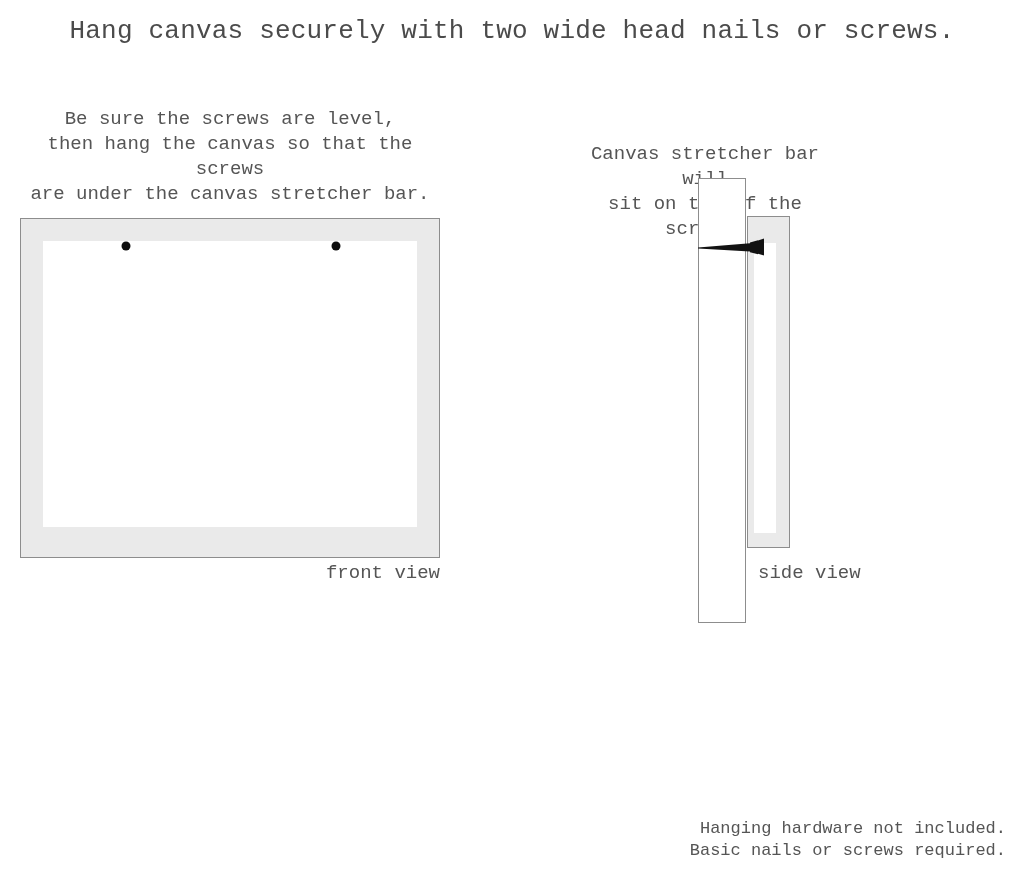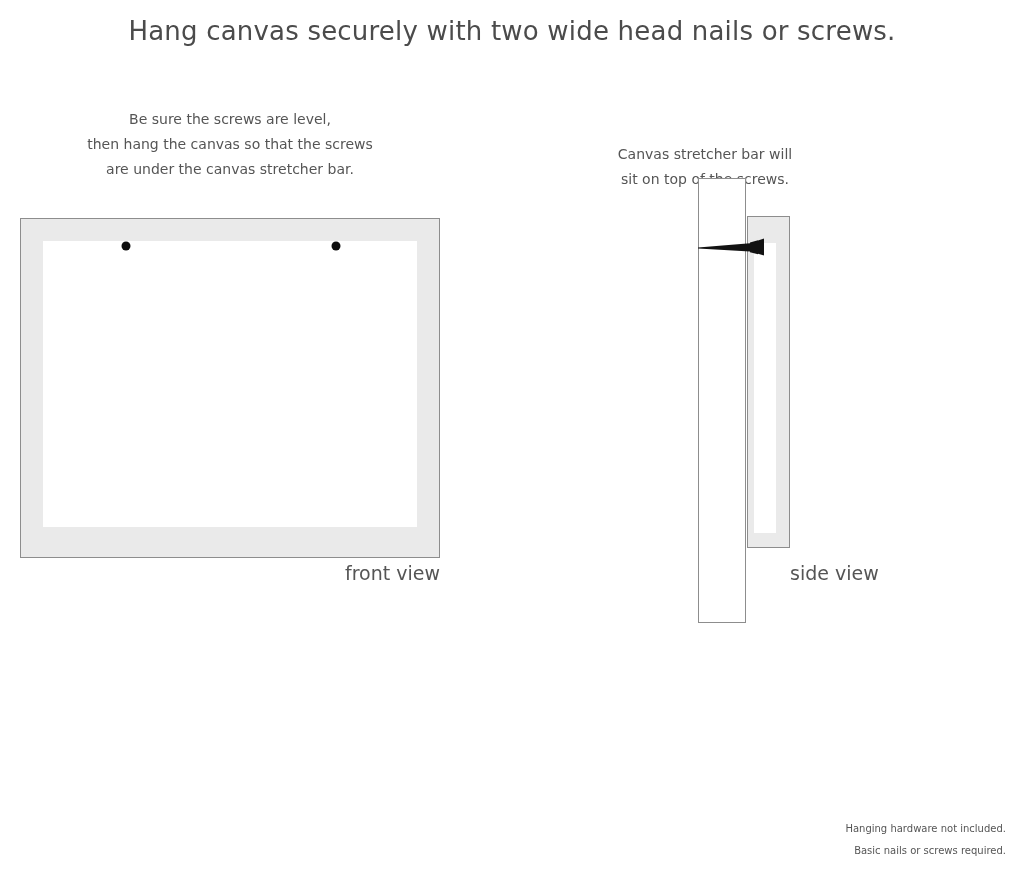--- a/index.html
+++ b/index.html
@@ -14,40 +14,41 @@
     position: relative;
     overflow: hidden;
     font-family: "DejaVu Sans", "Liberation Sans", sans-serif;
     color: #4a4a4a;
     -webkit-font-smoothing: antialiased;
   }
 
   .stage {
     position: absolute;
     inset: 0;
+    font-family: Liberation Mono, monospace;
   }
 
   
   .headline {
     position: absolute;
     left: 0;
     top: 16px;
     width: 1024px;
     text-align: center;
     font-size: 26px;
     font-weight: 400;
     letter-spacing: 0.2px;
     color: #4b4b4b;
     line-height: 1.2;
   }
 
   
   .caption {
     position: absolute;
-    font-size: 14px;
+    font-size: 19px;
     line-height: 25px;
     color: #555555;
     text-align: center;
     white-space: pre-line;
   }
   .caption-left {
     left: 10px;
     top: 107px;
     width: 440px;
   }
@@ -98,21 +99,21 @@
     color: #555555;
     line-height: 22px;
   }
   .label-front {
     left: 20px;
     top: 562px;
     width: 420px;
     text-align: right;
   }
   .label-side {
-    left: 790px;
+    left: 758px;
     top: 562px;
     text-align: right;
   }
 
   
   .side-view {
     position: absolute;
     left: 690px;
     top: 170px;
     width: 180px;
@@ -157,21 +158,21 @@
     height: 22px;
     overflow: visible;
   }
 
   
   .footer-note {
     position: absolute;
     right: 18px;
     top: 818px;
     text-align: right;
-    font-size: 10px;
+    font-size: 17px;
     line-height: 22px;
     color: #555555;
     white-space: pre-line;
   }
 </style>
 </head>
 <body>
 
 <div class="stage">
 

